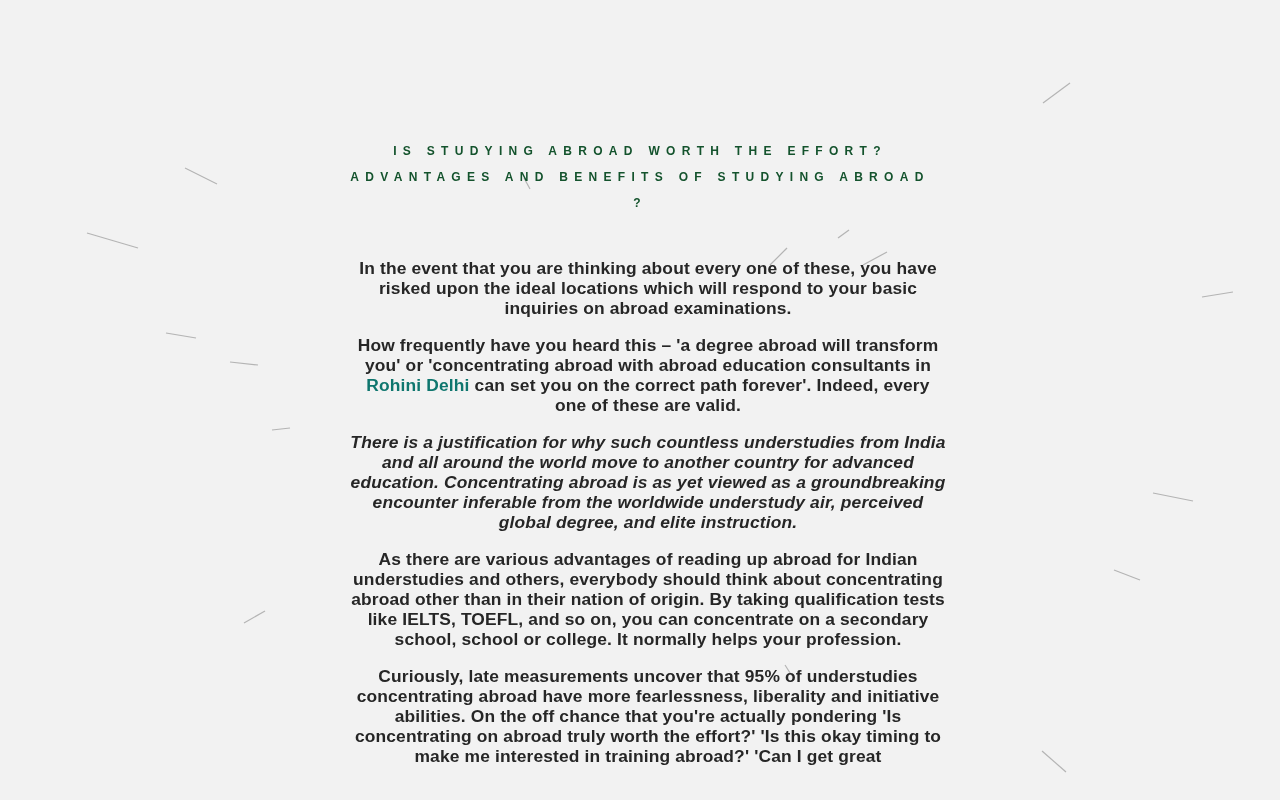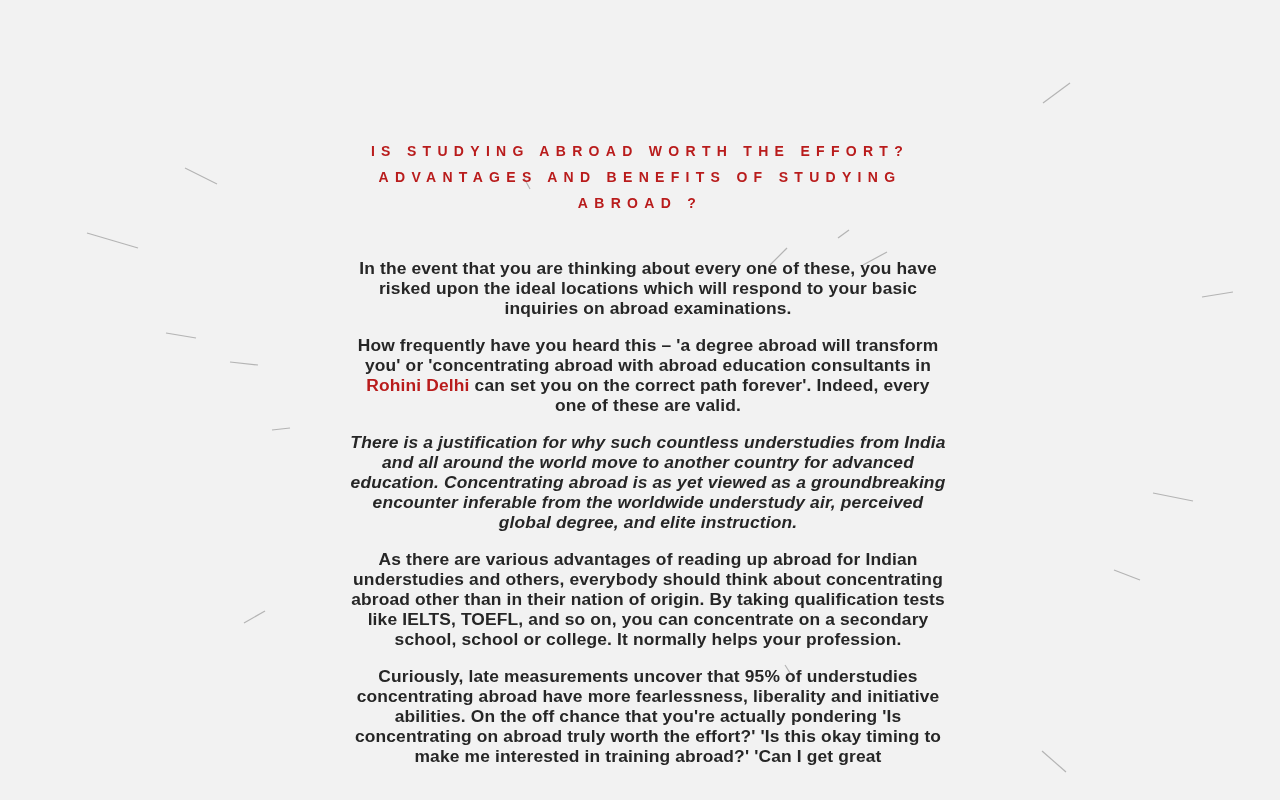--- a/index.html
+++ b/index.html
@@ -25,24 +25,24 @@
       position: absolute;
       left: 325px;
       top: 138px;
       width: 630px;
       z-index: 1;
       text-align: center;
     }
     .heading {
       margin: 0 auto;
       width: 580px;
-      color: #b91c1c;
+      color: #14532d;
       font-family: "Liberation Sans", sans-serif;
       font-weight: bold;
-      font-size: 14px;
+      font-size: 12px;
       letter-spacing: 6.3px;
       line-height: 26px;
       text-transform: uppercase;
     }
     .body-text {
       margin-top: 42px;
     }
     .body-text p {
       margin: 0 0 17px 16px;
       color: #262626;
@@ -51,21 +51,21 @@
       font-size: 17.4px;
       line-height: 20px;
       letter-spacing: 0.15px;
     }
     .body-text p.p1 { padding: 0 18px; }
     .body-text p.p2 { padding: 0 14px; }
     .body-text p.p3 { padding: 0 6px; font-style: italic; }
     .body-text p.p4 { padding: 0 0; }
     .body-text p.p5 { padding: 0 0; }
     .link-text {
-      color: #b91c1c;
+      color: #0f766e;
       text-decoration: none;
     }
   </style>
 </head>
 <body>
 
 <svg class="bg-lines" width="1280" height="800" viewBox="0 0 1280 800" xmlns="http://www.w3.org/2000/svg">
     <line x1="185" y1="168" x2="217" y2="184" stroke="#b4b4b4" stroke-width="1.2"></line>
     <line x1="87" y1="233" x2="138" y2="248" stroke="#b4b4b4" stroke-width="1.2"></line>
     <line x1="166" y1="333" x2="196" y2="338" stroke="#b4b4b4" stroke-width="1.2"></line>

